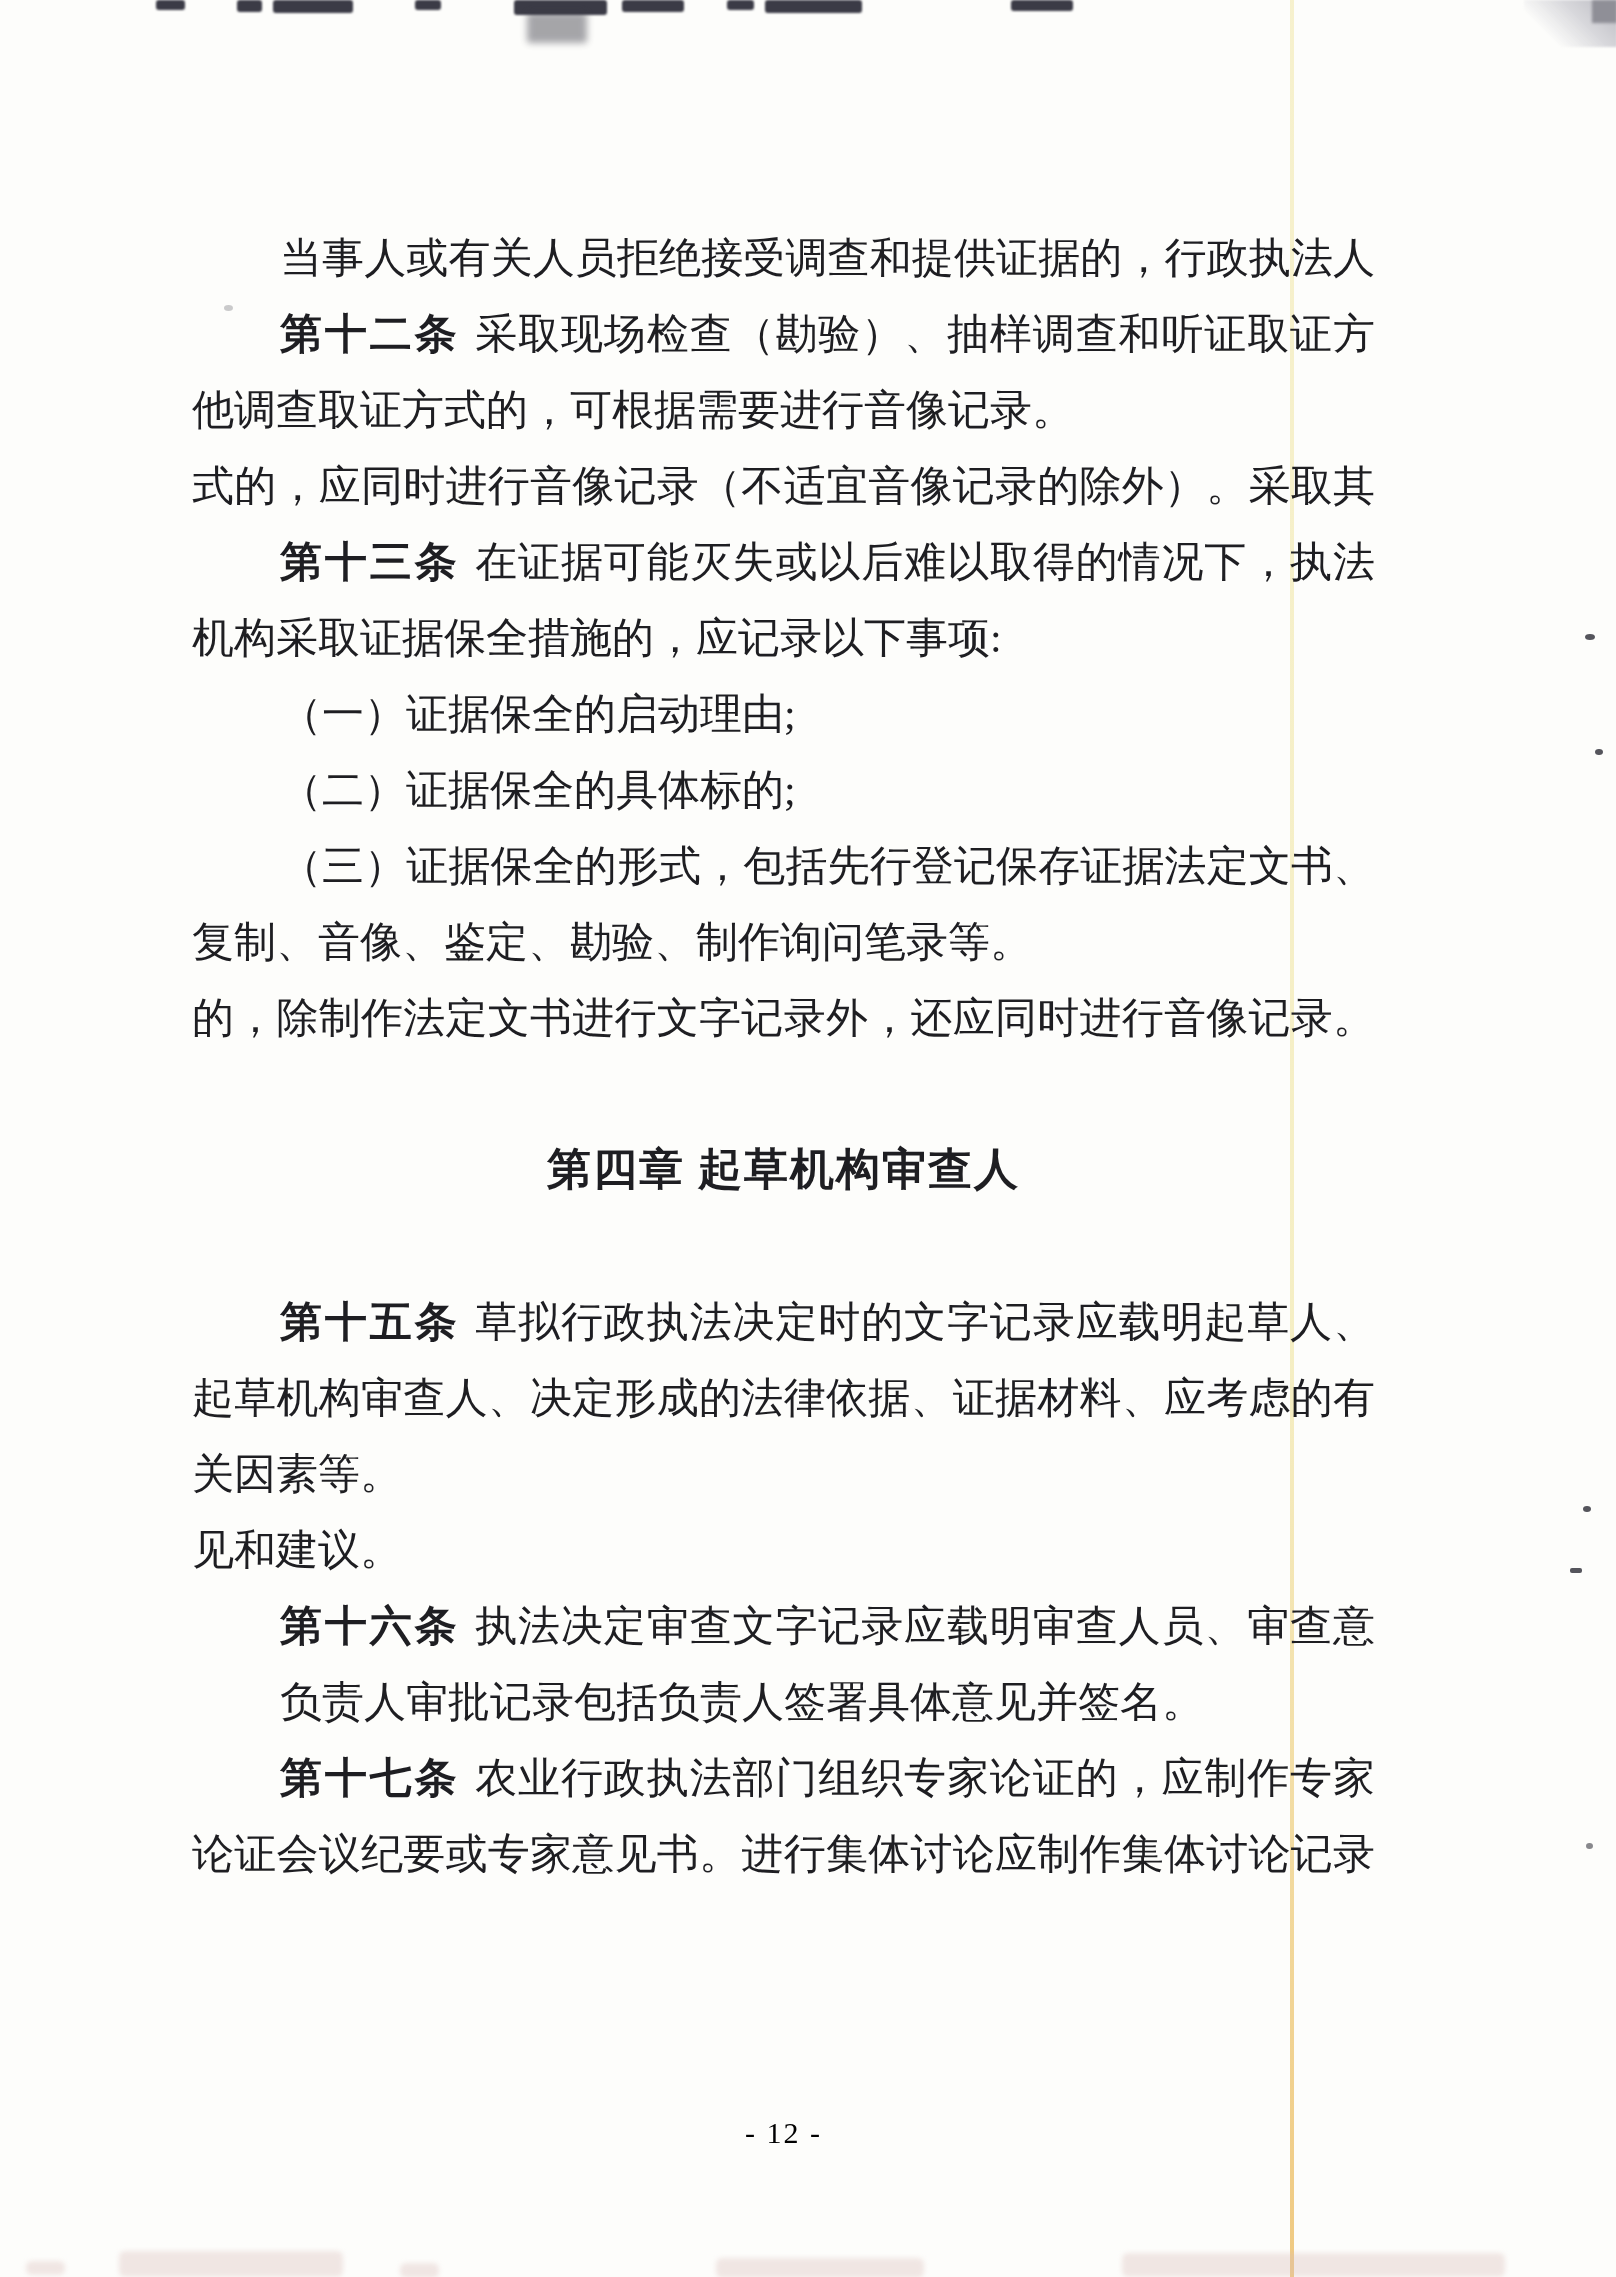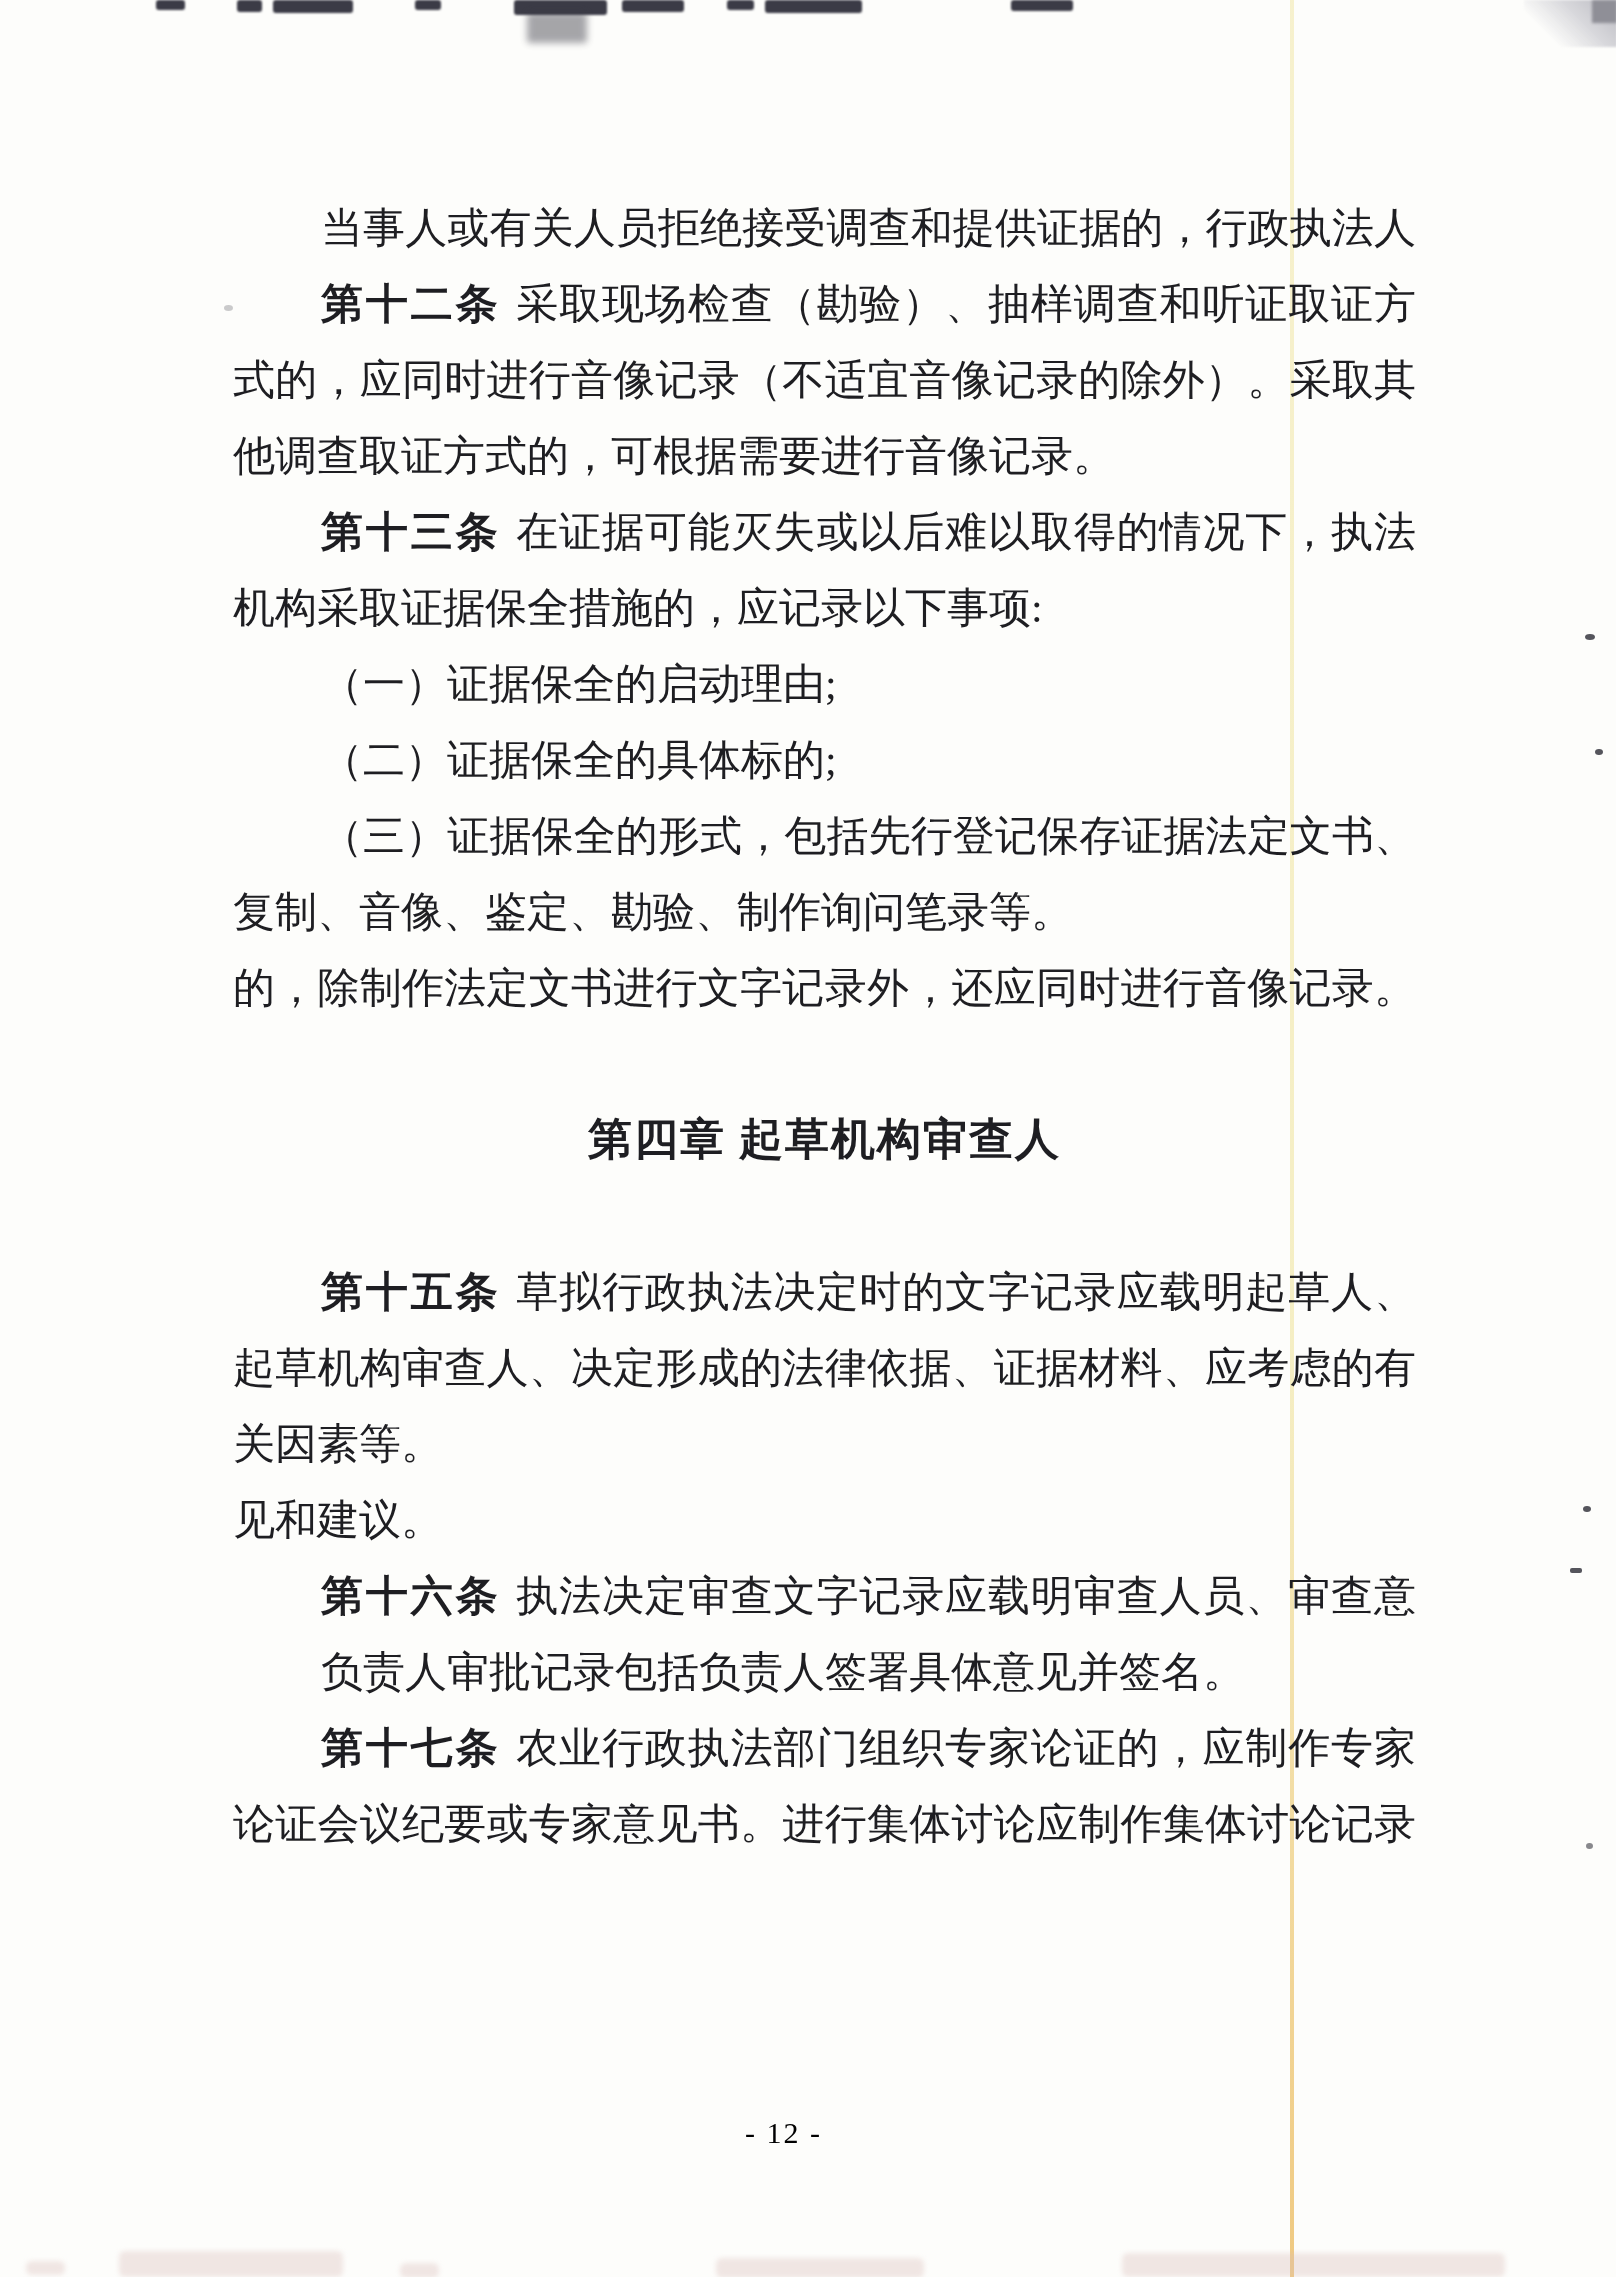--- a/index.html
+++ b/index.html
@@ -8,23 +8,22 @@
     background: #fdfdfb;
     position: relative;
     overflow: hidden;
     font-family: "Liberation Serif", serif;
   }
   .page { position: absolute; inset: 0; }
 
   
   .text-block {
     position: absolute;
-    left: 192px; top: 190px; width: 1183px;
+    left: 192px; top: 220px; width: 1183px;
     color: #1e1e22;
-    margin-left: 41px;
   }
   .line {
     height: 76px; line-height: 76px;
     font-size: 42px;
     text-align: left;
     white-space: normal;
     overflow: visible;
   }
   .line.fill { text-align: justify; text-align-last: justify; }
   .line.indent { padding-left: 88px; }
@@ -101,22 +100,22 @@
     <div class="artifact bottom-smudge" style="left:26px; top:2261px; width:39px; height:13.7px;"></div>
     <div class="artifact bottom-smudge" style="left:119px; top:2251px; width:224px; height:26px;"></div>
     <div class="artifact bottom-smudge" style="left:400px; top:2263px; width:39px; height:14.6px;"></div>
     <div class="artifact bottom-smudge" style="left:716px; top:2258px; width:208px; height:19.5px;"></div>
     <div class="artifact bottom-smudge" style="left:1122px; top:2253px; width:383px; height:24.4px;"></div>
   </div>
 
   <div class="text-block" id="body-text">
       <div class="line indent fill"><span>当事人或有关人员拒绝接受调查和提供证据的，行政执法人</span></div>
       <div class="line indent fill"><b>第十二条</b><span>采取现场检查（勘验）、抽样调查和听证取证方</span></div>
+      <div class="line"><span>他调查取证方式的，可根据需要进行音像记录。</span></div>
       <div class="line fill"><span>式的，应同时进行音像记录（不适宜音像记录的除外）。采取其</span></div>
-      <div class="line"><span>他调查取证方式的，可根据需要进行音像记录。</span></div>
       <div class="line indent fill"><b>第十三条</b><span>在证据可能灭失或以后难以取得的情况下，执法</span></div>
       <div class="line"><span>机构采取证据保全措施的，应记录以下事项:</span></div>
       <div class="line indent"><span>（一）证据保全的启动理由;</span></div>
       <div class="line indent"><span>（二）证据保全的具体标的;</span></div>
       <div class="line indent fill"><span>（三）证据保全的形式，包括先行登记保存证据法定文书、</span></div>
       <div class="line"><span>复制、音像、鉴定、勘验、制作询问笔录等。</span></div>
       <div class="line fill"><span>的，除制作法定文书进行文字记录外，还应同时进行音像记录。</span></div>
       <div class="line"></div>
       <div class="line heading"><b>第四章 起草机构审查人</b></div>
       <div class="line"></div>

